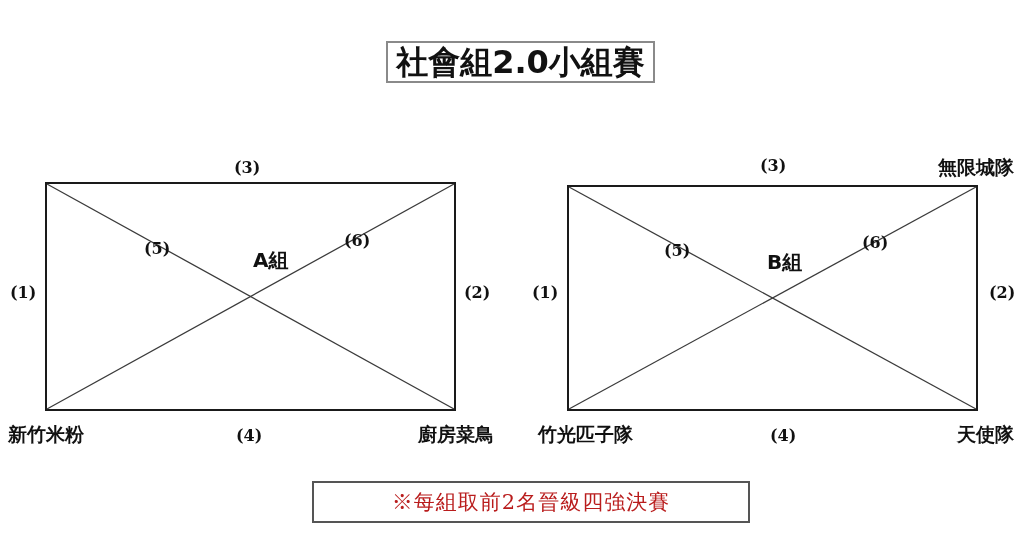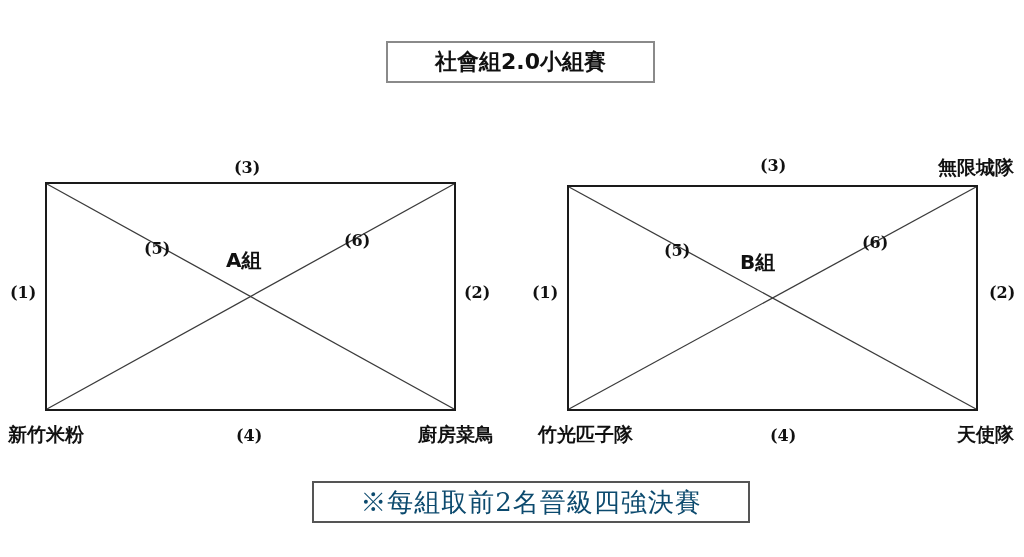--- a/index.html
+++ b/index.html
@@ -24,21 +24,21 @@
     width: 269px;
     height: 42px;
     border: 2px solid #8a8a8a;
     box-sizing: border-box;
     background: #ffffff;
     display: flex;
     align-items: center;
     justify-content: center;
   }
   .title-text {
-    font-size: 22px;
+    font-size: 32px;
     font-weight: 700;
     letter-spacing: 0px;
     line-height: 1;
     color: #111111;
     white-space: nowrap;
     font-family: "DejaVu Sans", "Liberation Sans", sans-serif;
   }
 
   
   .group {
@@ -118,43 +118,44 @@
   #b-m6 { left: 350px; top: 85px; }
 
   
   .group-name {
     position: absolute;
     font-size: 20px;
     font-weight: 700;
     color: #111111;
     white-space: nowrap;
     line-height: 1;
+    margin-left: 27px;
   }
   #a-group-name { left: 226px; top: 100px; }
   #b-group-name { left: 228px; top: 102px; }
 
   
   .note-box {
     position: absolute;
     left: 312px;
     top: 481px;
     width: 438px;
     height: 42px;
     border: 2px solid #555555;
     box-sizing: border-box;
     background: #ffffff;
     display: flex;
     align-items: center;
     justify-content: center;
   }
   .note-text {
     font-family: "DejaVu Serif", "Liberation Serif", serif;
-    font-size: 26px;
+    font-size: 21px;
     font-weight: 400;
-    color: #0c4a6e;
+    color: #b91c1c;
     white-space: nowrap;
     line-height: 1;
     letter-spacing: 1px;
   }
 </style>
 </head>
 <body>
 
 <div class="title-box">
   <span class="title-text">社會組2.0小組賽</span>

